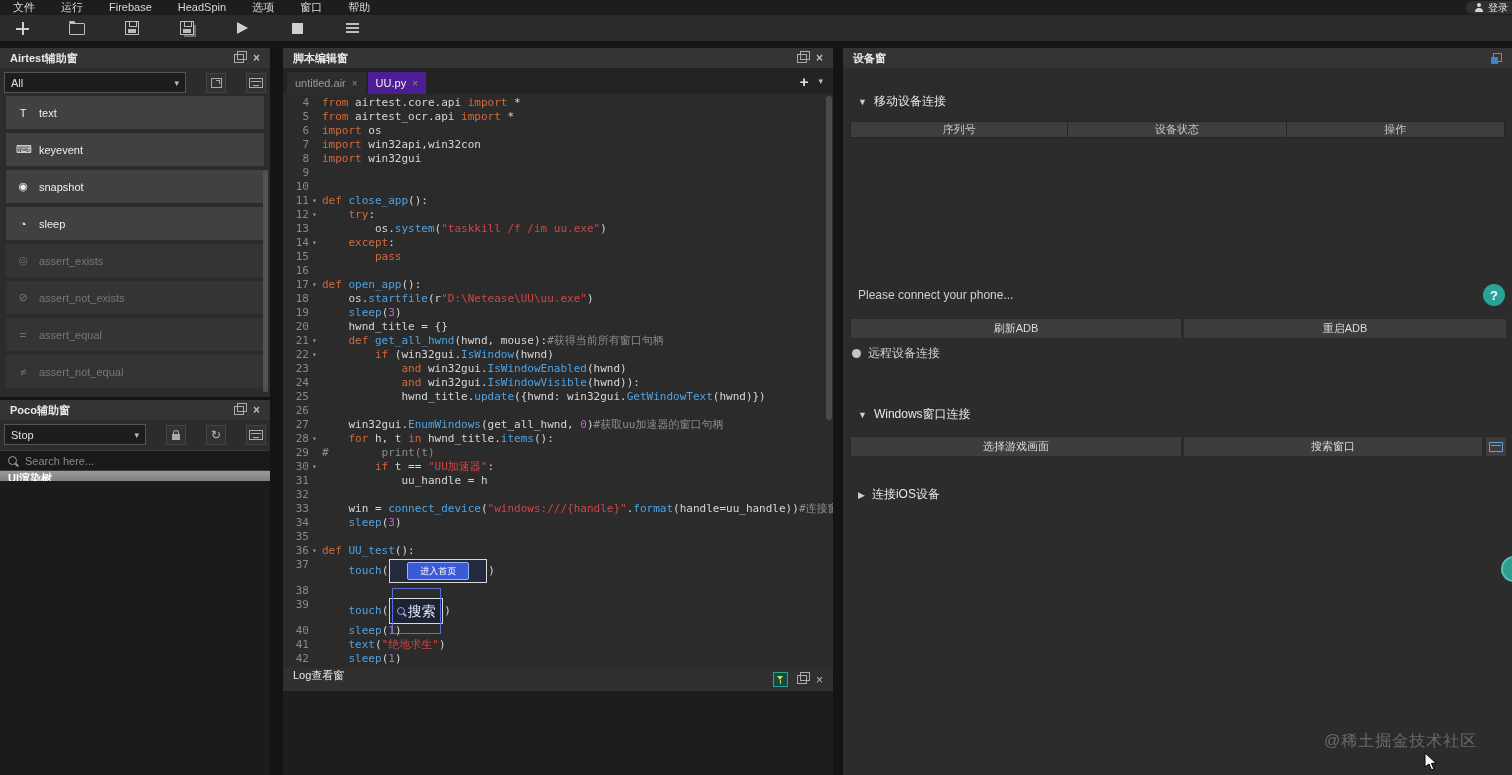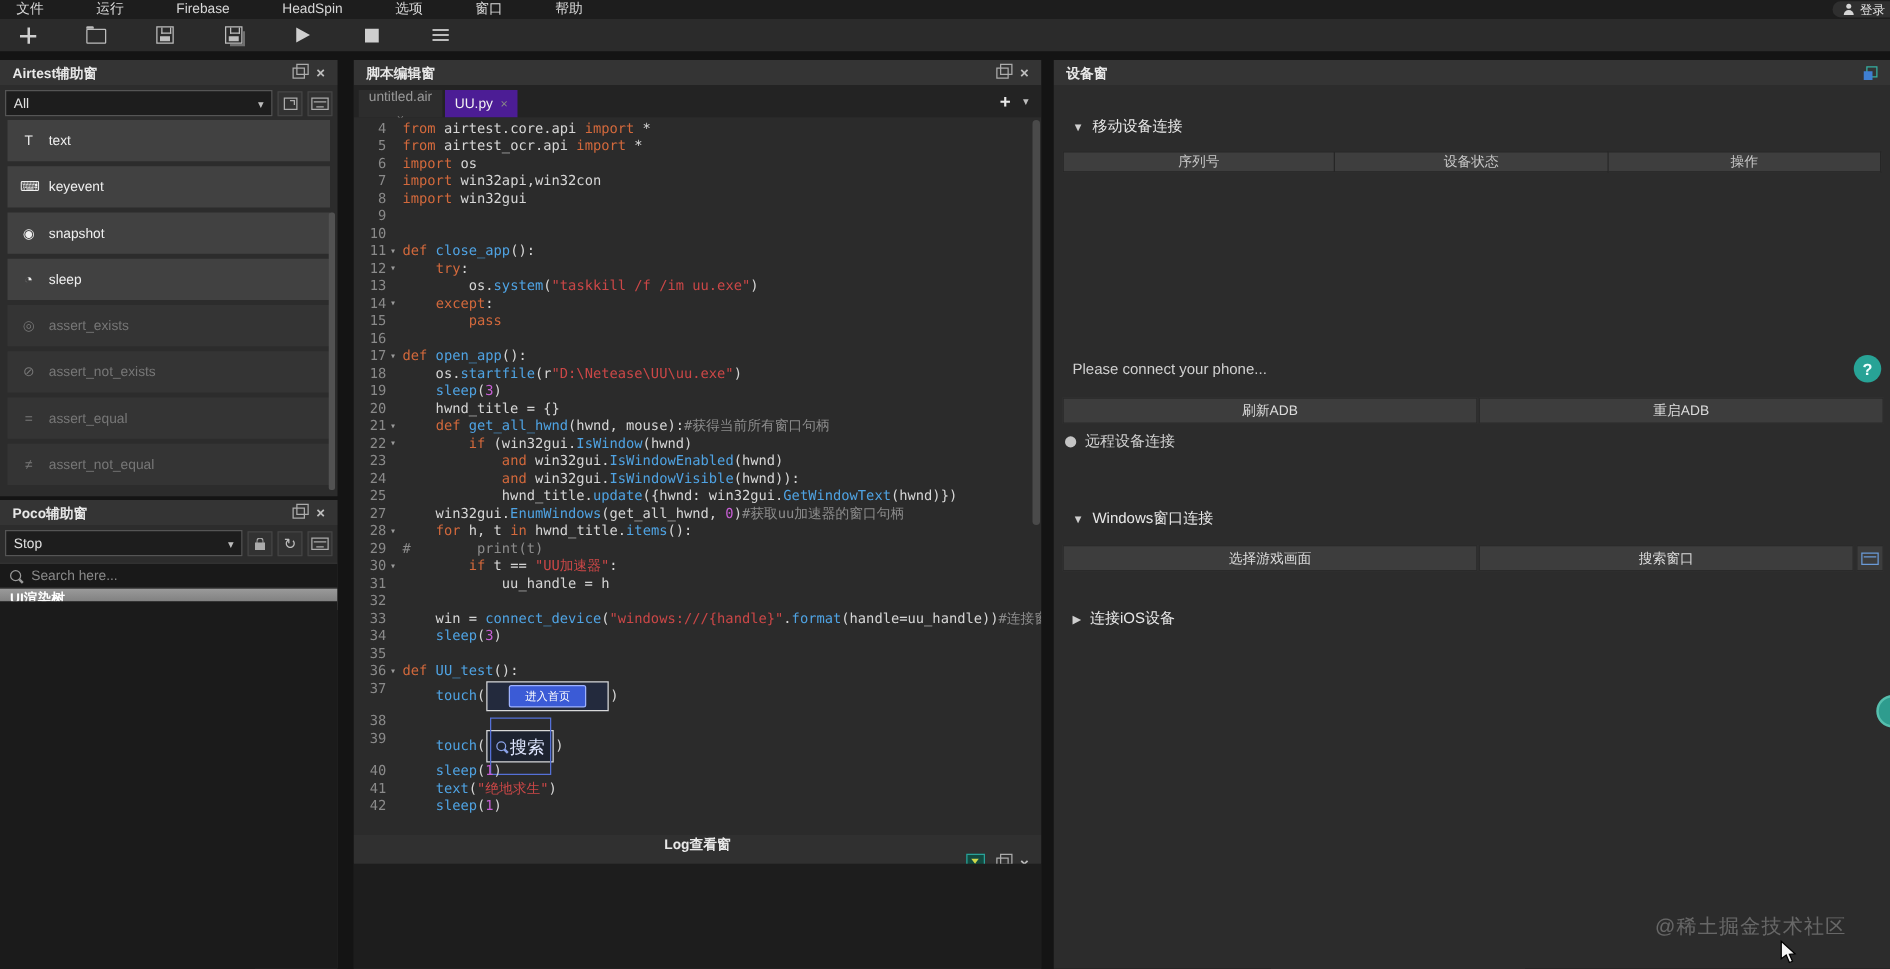--- a/index.html
+++ b/index.html
@@ -1,19 +1,19 @@
 <!DOCTYPE html>
 <html><head>
 <meta charset="utf-8">
 <style>
   html,body{margin:0;padding:0;width:1512px;height:775px;overflow:hidden;background:#141414;
     font-family:"Liberation Sans",sans-serif;color:#d6d6d6;}
   
   .menubar{position:absolute;left:0;top:0;width:1512px;height:15px;background:#1d1d1d;display:flex;align-items:center;}
-  .menu-items{display:flex;height:100%;align-items:center;gap:16px;}
+  .menu-items{display:flex;height:100%;align-items:center;}
   .menu-item{padding:0 13px;font-size:11px;color:#d8d8d8;line-height:15px;cursor:default;}
   .login-chip{margin-left:auto;height:13px;background:#2f2f2f;border-radius:8px 0 0 8px;display:flex;align-items:center;
     gap:4px;padding:0 10px 0 8px;font-size:10px;color:#e6e6e6;margin-right:-6px;}
   .toolbar{position:absolute;left:0;top:15px;width:1512px;height:26px;background:#2b2b2b;display:flex;align-items:center;padding-left:8px;gap:27px;}
   .tool-btn{width:28px;height:20px;display:flex;align-items:center;justify-content:center;}
   
   .ti{display:inline-block;position:relative;}
   .ti-new-file{width:13px;height:13px;}
   .ti-new-file::before{content:"";position:absolute;left:0;top:6px;width:13px;height:2px;background:#cfcfcf;}
   .ti-new-file::after{content:"";position:absolute;left:6px;top:0;width:2px;height:13px;background:#cfcfcf;}
@@ -27,21 +27,21 @@
   .ti-stop-script{width:11px;height:11px;background:#cfcfcf;}
   .ti-log-report{width:13px;height:11px;background:repeating-linear-gradient(#bdbdbd 0 2px,transparent 2px 4px);}
   
   .panel{position:absolute;background:#2c2c2c;overflow:hidden;}
   .panel-title{height:20px;background:#343434;display:flex;align-items:center;padding:0 10px;font-size:11px;font-weight:bold;color:#e8e8e8;}
   .win-btns{margin-left:auto;display:flex;gap:9px;align-items:center;}
   .close-x{color:#bdbdbd;font-size:12px;line-height:12px;cursor:default;}
   .i-float{width:8px;height:7px;border:1px solid #ababab;position:relative;display:inline-block;}
   .i-float::before{content:"";position:absolute;top:-4px;right:-4px;width:8px;height:7px;border:1px solid #ababab;}
   
-  .assist-row{display:flex;align-items:center;gap:4px;padding:4px 4px 3px 4px;}
+  .assist-row{display:flex;align-items:center;gap:20px;padding:4px 4px 3px 4px;}
   .dropdown{flex:1;height:19px;background:#1d1d1d;border:1px solid #555;display:flex;align-items:center;
     font-size:11px;color:#e0e0e0;padding:0 6px;}
   .dropdown .chev{margin-left:auto;font-size:9px;color:#bdbdbd;}
   .mini-btn{width:18px;height:18px;background:#323232;border:1px solid #444;display:flex;align-items:center;justify-content:center;}
   .i-detach{width:9px;height:8px;border:1px solid #ababab;position:relative;}
   .i-detach::after{content:"";position:absolute;right:1px;top:1px;width:3px;height:3px;border-top:1px solid #ababab;border-right:1px solid #ababab;}
   .i-kbd{width:12px;height:8px;border:1px solid #ababab;position:relative;}
   .i-kbd::before{content:"";position:absolute;left:1px;right:1px;top:2px;height:1px;background:#ababab;}
   .i-kbd::after{content:"";position:absolute;left:3px;right:3px;bottom:1px;height:1px;background:#ababab;}
   .snippet{margin:0 6px 4px 6px;height:33px;display:flex;align-items:center;gap:9px;padding-left:10px;font-size:11px;}
@@ -59,21 +59,21 @@
   .searchbox input::placeholder{color:#8a8a8a;}
   .i-mag{width:7px;height:7px;border:1.5px solid #9a9a9a;border-radius:50%;position:relative;display:inline-block;}
   .i-mag::after{content:"";position:absolute;width:4px;height:1.5px;background:#9a9a9a;transform:rotate(45deg);right:-3px;bottom:-1px;}
   .tree-header{height:17px;background:linear-gradient(#9a9a9a,#707070);color:#fff;font-size:11px;font-weight:bold;
     display:flex;padding-left:8px;}
   .tree-area{position:absolute;left:0;right:0;bottom:0;top:81px;background:#1b1b1b;}
   
   .tabbar{height:26px;background:#232323;display:flex;align-items:center;padding:0 4px;}
   .tabs{display:flex;gap:2px;height:22px;margin-top:4px;}
   .tab{display:flex;align-items:center;gap:6px;padding:0 8px;font-size:11px;height:22px;}
-  .tab.inactive{background:#2d2d2d;color:#9a9a9a;flex-direction:column;}
+  .tab.inactive{background:#2d2d2d;color:#9a9a9a;}
   .tab.active{background:#4c1d95;color:#f2f2f2;}
   .tab .tclose{font-size:10px;color:#888;}
   .tab-actions{margin-left:auto;display:flex;gap:10px;align-items:center;padding-right:6px;}
   .tab-plus{color:#e8e8e8;font-size:15px;font-weight:bold;line-height:15px;}
   .tab-chev{color:#bdbdbd;font-size:9px;}
   .code-area{position:absolute;left:0;right:0;top:46px;bottom:0;background:#2b2b2b;overflow:hidden;
     font-family:"DejaVu Sans Mono",monospace;font-size:11px;padding-top:2px;}
   .code-line{display:flex;align-items:flex-start;min-height:14px;line-height:14px;}
   .code-line.img-line{height:26px;}
   .gutter{width:26px;flex:none;text-align:right;color:#8a8a8a;padding-right:3px;}
@@ -85,21 +85,21 @@
   .img-home{width:96px;height:22px;background:#232a3d;}
   .home-btn{background:#3b5bd6;border:1px solid #9db1ff;color:#fff;font-size:9px;padding:1px 12px;border-radius:2px;
     font-family:"Liberation Sans",sans-serif;white-space:nowrap;}
   .img-search{width:52px;height:24px;background:#1d2330;}
   .search-inner{display:inline-flex;align-items:center;gap:3px;border:1px solid #5570d6;padding:15px 4px;
     color:#dfe6ff;font-size:14px;font-family:"Liberation Sans",sans-serif;}
   .mini-mag{width:6px;height:6px;border:1.5px solid #8aa2e8;border-radius:50%;position:relative;display:inline-block;}
   .mini-mag::after{content:"";position:absolute;width:4px;height:1.5px;background:#8aa2e8;transform:rotate(45deg);right:-3px;bottom:-1px;}
   .ed-scroll{position:absolute;right:1px;top:2px;width:6px;height:324px;background:#4a4a4a;border-radius:3px;}
   
-  .log-title{height:23px;background:#303030;display:flex;align-items:center;padding:0 10px;font-size:11px;font-weight:bold;color:#e8e8e8;flex-direction:column;}
+  .log-title{height:23px;background:#303030;display:flex;padding:0 10px;font-size:11px;font-weight:normal;color:#e8e8e8;}
   .log-body{position:absolute;left:0;right:0;top:23px;bottom:0;background:#1d1d1d;}
   .i-funnel{width:13px;height:13px;background:#124a40;border:1px solid #2aa198;position:relative;display:inline-block;}
   .i-funnel::after{content:"";position:absolute;left:3px;top:3px;border-left:3px solid transparent;border-right:3px solid transparent;border-top:4px solid #cfd84a;}
   .i-funnel::before{content:"";position:absolute;left:6px;top:7px;width:1px;height:4px;background:#cfd84a;}
   
   .section-label{position:absolute;display:flex;align-items:center;gap:7px;font-size:12px;color:#e8e8e8;}
   .section-label .tri{font-size:9px;color:#cfcfcf;}
   .dev-table-head{position:absolute;display:grid;grid-template-columns:1fr 1fr 1fr;height:16px;}
   .dev-th{background:#3e3e3e;border:1px solid #262626;border-left:none;color:#c8c8c8;font-size:11px;
     display:flex;align-items:center;justify-content:center;}
@@ -387,20 +387,25 @@
           <span class="gutter">24</span>
           <span class="fold"></span>
           <span class="line-content"><span class="tok-pl">            </span><span class="tok-kw">and</span><span class="tok-pl"> win32gui.</span><span class="tok-fn">IsWindowVisible</span><span class="tok-pl">(hwnd)):</span></span>
         </div>
         <div class="code-line">
           <span class="gutter">25</span>
           <span class="fold"></span>
           <span class="line-content"><span class="tok-pl">            hwnd_title.</span><span class="tok-fn">update</span><span class="tok-pl">({hwnd: win32gui.</span><span class="tok-fn">GetWindowText</span><span class="tok-pl">(hwnd)})</span></span>
         </div>
         <div class="code-line">
+          <span class="gutter">26</span>
+          <span class="fold"></span>
+          <span class="line-content"></span>
+        </div>
+        <div class="code-line">
           <span class="gutter">27</span>
           <span class="fold"></span>
           <span class="line-content"><span class="tok-pl">    win32gui.</span><span class="tok-fn">EnumWindows</span><span class="tok-pl">(get_all_hwnd, </span><span class="tok-num">0</span><span class="tok-pl">)</span><span class="tok-com">#获取uu加速器的窗口句柄</span></span>
         </div>
         <div class="code-line">
           <span class="gutter">28</span>
           <span class="fold">▾</span>
           <span class="line-content"><span class="tok-pl">    </span><span class="tok-kw">for</span><span class="tok-pl"> h, t </span><span class="tok-kw">in</span><span class="tok-pl"> hwnd_title.</span><span class="tok-fn">items</span><span class="tok-pl">():</span></span>
         </div>
         <div class="code-line">

